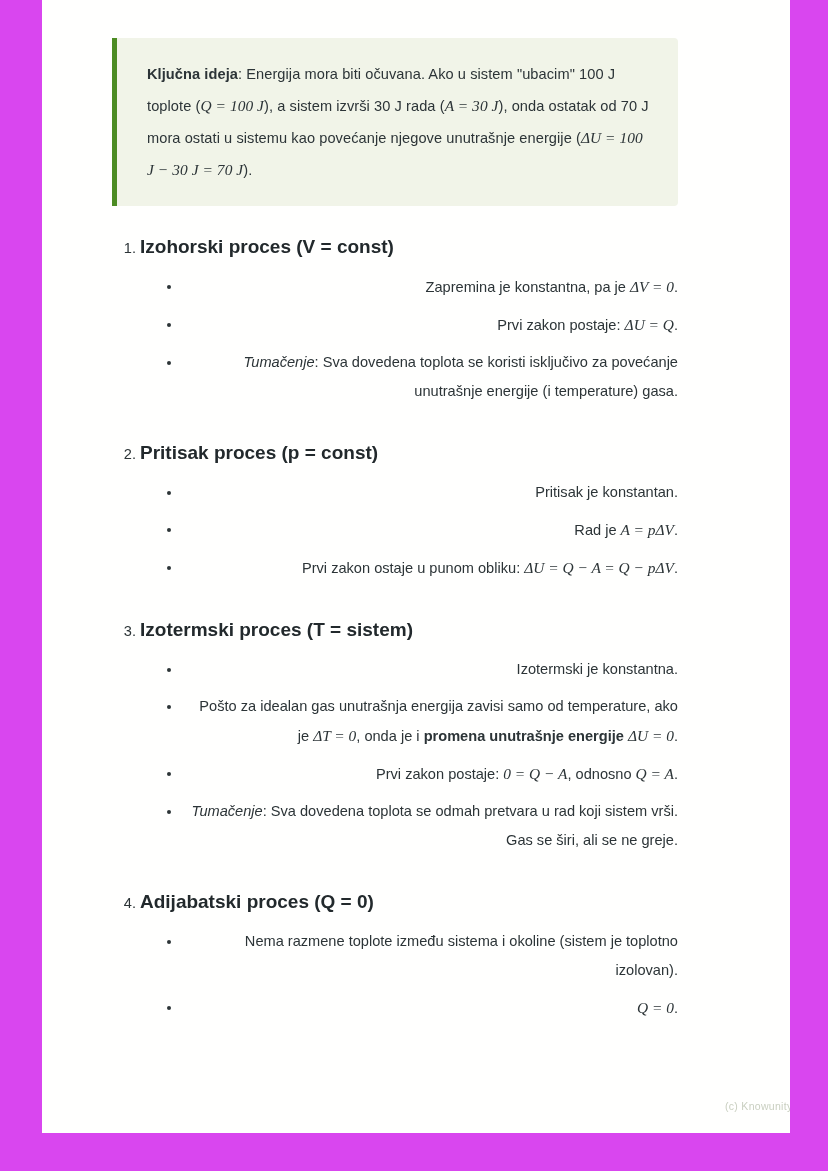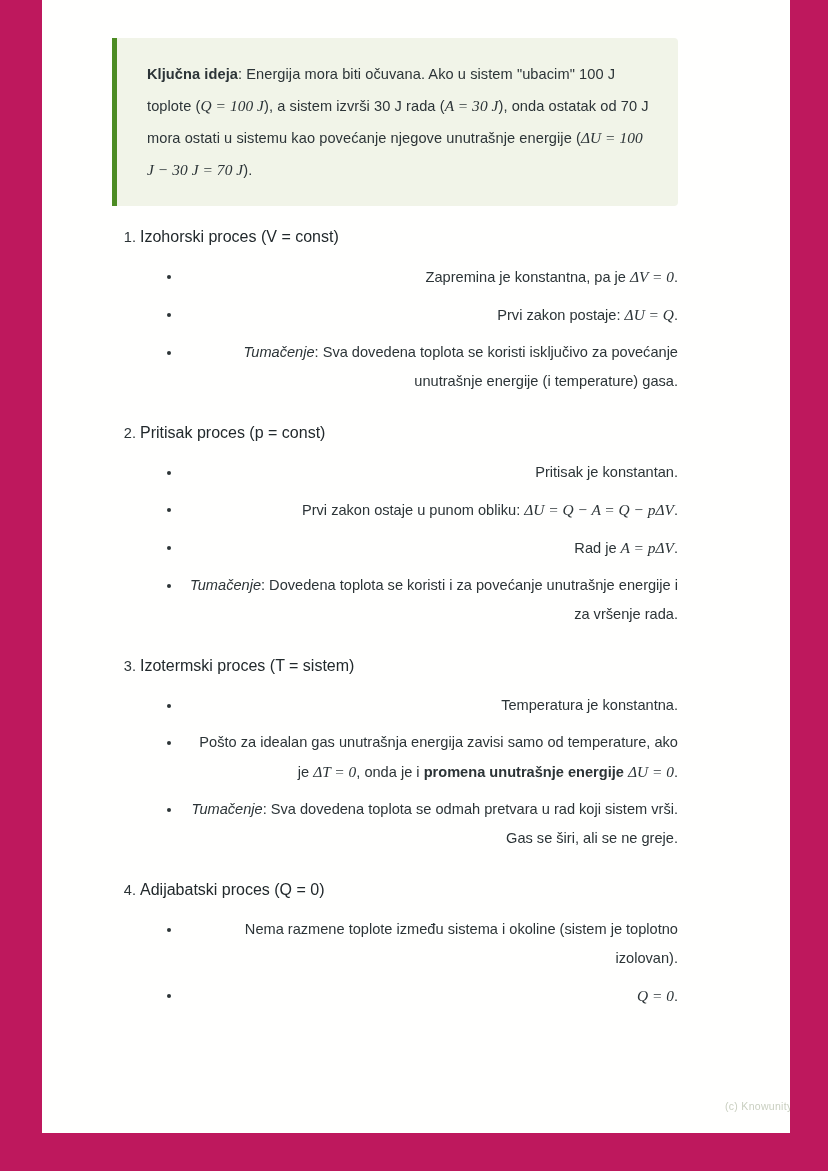--- a/index.html
+++ b/index.html
@@ -12,21 +12,21 @@
     background: #ffffff;
     font-family: "Liberation Sans", sans-serif;
     overflow: hidden;
   }
 
   
   .page {
     position: relative;
     width: 828px;
     height: 1171px;
-    background: #be185d;
+    background: #d946ef;
   }
 
   .card {
     position: absolute;
     left: 42px;
     top: 0px;
     width: 748px;
     height: 1133px;
     background: #fffffe;
     overflow: hidden;
@@ -79,25 +79,26 @@
   ol.process-list > li {
     margin: 0 0 0 0;
     padding: 0;
   }
   ol.process-list > li + li { margin-top: 26px; }
   ol.process-list > li::marker {
     font-weight: 400;
     color: #2c3437;
   }
   .proc-title {
-    font-weight: 400;
-    font-size: 16px;
+    font-weight: 700;
+    font-size: 19px;
     color: #22292c;
     line-height: 22px;
     display: inline-block;
+    margin-top: 10px;
   }
 
   
   ul.detail-list {
     margin: 14px 0 0 0;
     padding: 0 0 0 26px;
     list-style: none;
     text-align: right;
   }
   ul.detail-list > li {
@@ -157,27 +158,27 @@
 
 
       <ol class="process-list" id="process-list">
           <li><span class="proc-title">Izohorski proces (V = const)</span><ul class="detail-list">
               <li><span>Zapremina je konstantna, pa je </span><span class="m">ΔV = 0</span><span>.</span></li>
               <li><span>Prvi zakon postaje: </span><span class="m">ΔU = Q</span><span>.</span></li>
               <li><span class="it">Tumačenje</span><span>: Sva dovedena toplota se koristi isključivo za povećanje unutrašnje energije (i temperature) gasa.</span></li>
             </ul></li>
           <li><span class="proc-title">Pritisak proces (p = const)</span><ul class="detail-list">
               <li><span>Pritisak je konstantan.</span></li>
+              <li><span>Rad je </span><span class="m">A = pΔV</span><span>.</span></li>
               <li><span>Prvi zakon ostaje u punom obliku: </span><span class="m">ΔU = Q − A = Q − pΔV</span><span>.</span></li>
-              <li><span>Rad je </span><span class="m">A = pΔV</span><span>.</span></li>
-              <li><span class="it">Tumačenje</span><span>: Dovedena toplota se koristi i za povećanje unutrašnje energije i za vršenje rada.</span></li>
             </ul></li>
           <li><span class="proc-title">Izotermski proces (T = sistem)</span><ul class="detail-list">
-              <li><span>Temperatura je konstantna.</span></li>
+              <li><span>Izotermski je konstantna.</span></li>
               <li><span>Pošto za idealan gas unutrašnja energija zavisi samo od temperature, ako je </span><span class="m">ΔT = 0</span><span>, onda je i </span><span class="bd">promena unutrašnje energije</span><span> </span><span class="m">ΔU = 0</span><span>.</span></li>
+              <li><span>Prvi zakon postaje: </span><span class="m">0 = Q − A</span><span>, odnosno </span><span class="m">Q = A</span><span>.</span></li>
               <li><span class="it">Tumačenje</span><span>: Sva dovedena toplota se odmah pretvara u rad koji sistem vrši. Gas se širi, ali se ne greje.</span></li>
             </ul></li>
           <li><span class="proc-title">Adijabatski proces (Q = 0)</span><ul class="detail-list">
               <li><span>Nema razmene toplote između sistema i okoline (sistem je toplotno izolovan).</span></li>
               <li><span class="m">Q = 0</span><span>.</span></li>
             </ul></li>
         </ol>
 
     </div>
 

